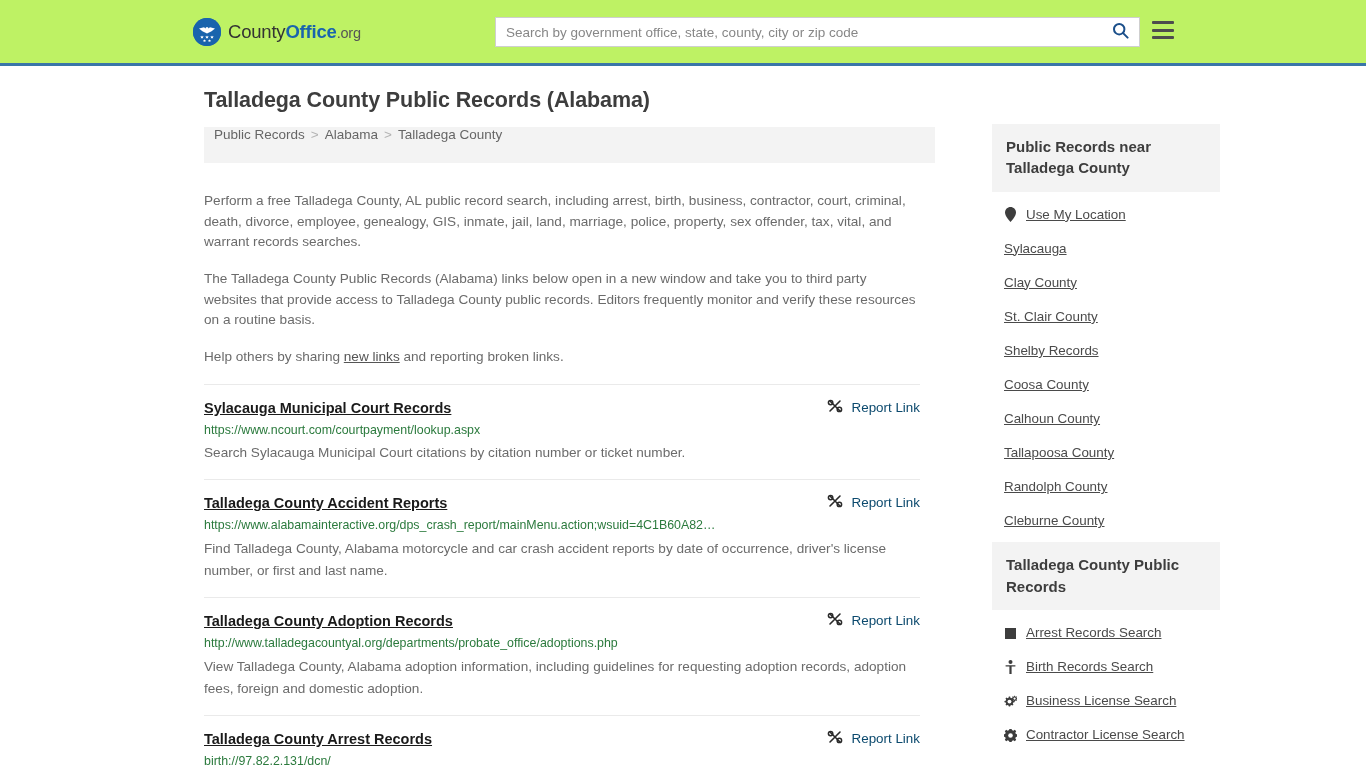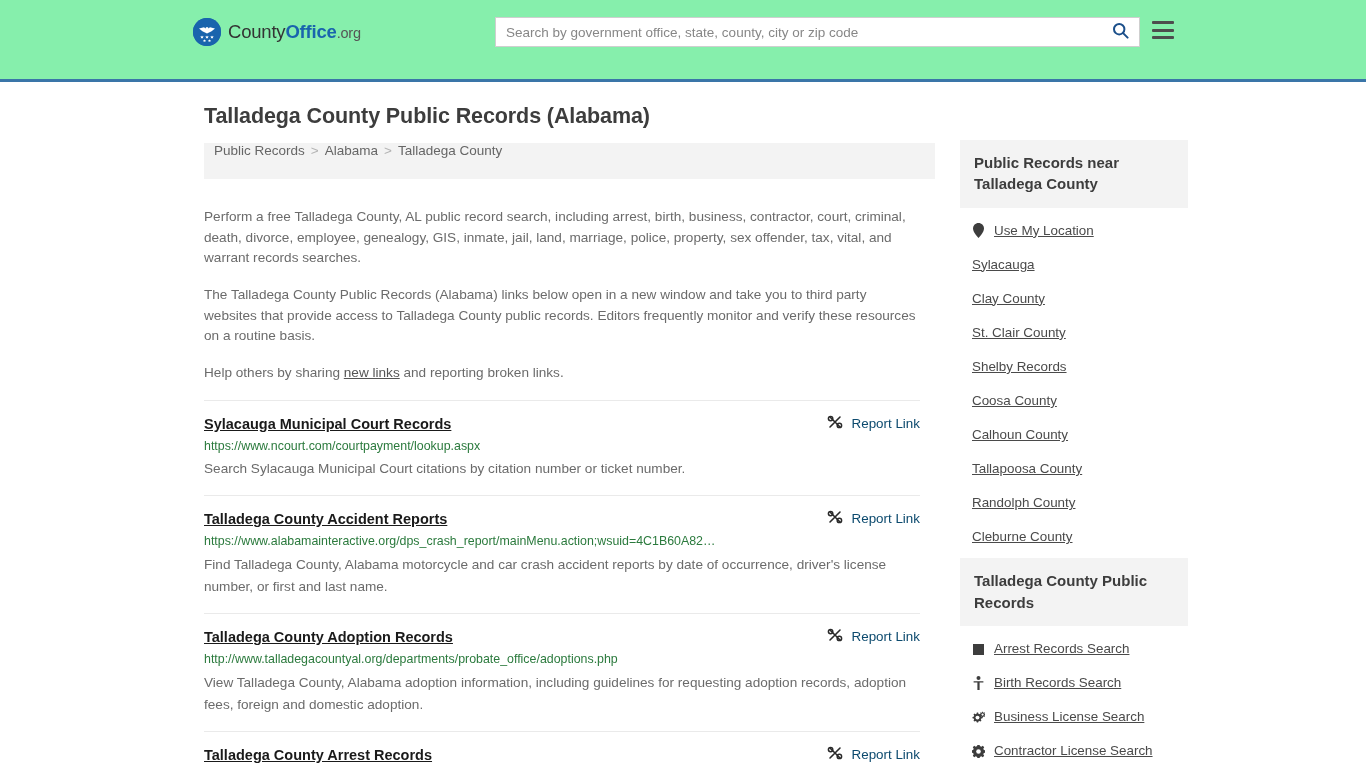--- a/index.html
+++ b/index.html
@@ -6,22 +6,22 @@
   html, body {
     margin: 0; padding: 0;
     width: 1366px; height: 768px;
     background: #ffffff;
     font-family: "Liberation Sans", sans-serif;
     overflow: hidden;
   }
 
   
   .site-header {
-    height: 82px;
-    background: #86efac;
+    height: 66px;
+    background: #bef264;
     border-bottom: 3px solid #3a75a8;
     display: flex;
     align-items: center;
     position: relative;
     padding-left: 29px;
   }
   .brand {
     position: absolute;
     left: 193px;
     top: 18px;
@@ -90,21 +90,21 @@
     position: relative;
     width: 1366px;
   }
   .content-area {
     position: absolute;
     left: 204px; top: 22px;
     width: 716px;
   }
   .sidebar {
     position: absolute;
-    left: 960px; top: 58px;
+    left: 992px; top: 58px;
     width: 228px;
   }
 
   
   .page-title {
     margin: 0;
     font-size: 21.5px;
     font-weight: bold;
     color: #3d3d3d;
     letter-spacing: -0.1px;

